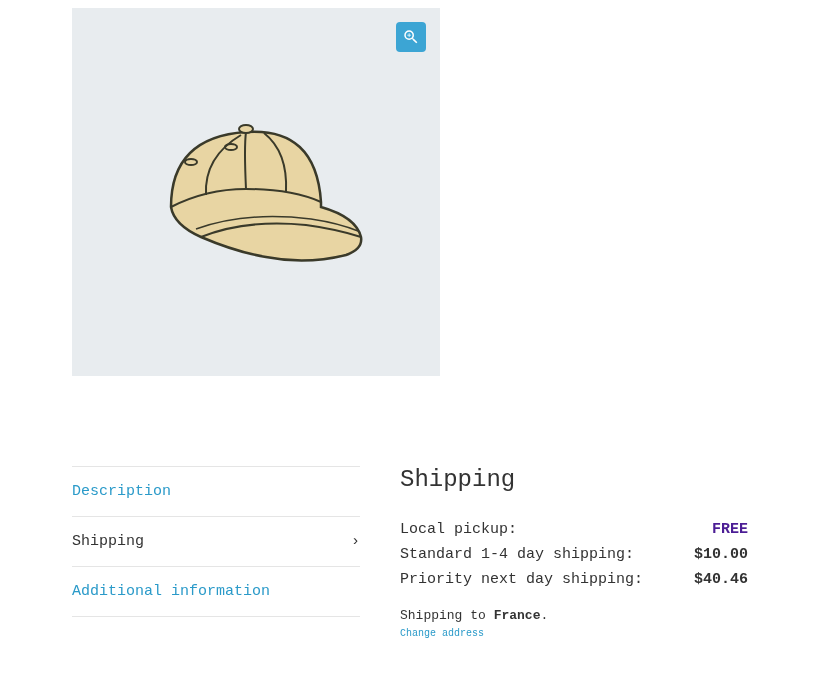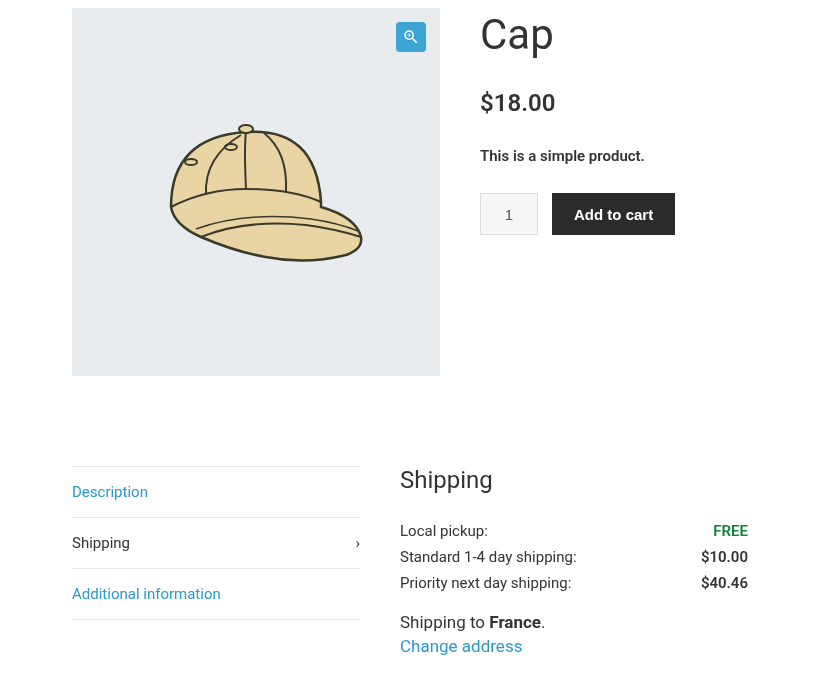--- a/index.html
+++ b/index.html
@@ -74,21 +74,21 @@
     background: #2b2b2b;
     color: #fff;
     border: none;
     height: 42px;
     padding: 0 22px;
     font-size: 15px;
     font-weight: 600;
     cursor: pointer;
   }
 
-  .product-bottom { display: flex; gap: 40px; }
+  .product-bottom { display: flex; gap: 40px; font-family: Liberation Mono, monospace; }
   .tabs {
     width: 288px;
     flex-shrink: 0;
   }
   .tab {
     padding: 16px 0;
     border-bottom: 1px solid #e5e5e5;
     font-size: 15px;
     color: #2a9ac9;
     cursor: pointer;
@@ -108,30 +108,30 @@
     margin-bottom: 28px;
   }
   .shipping-row {
     display: flex;
     justify-content: space-between;
     font-size: 15px;
     color: #333;
     margin-bottom: 8px;
   }
   .shipping-row .price { font-weight: 600; }
-  .free { color: #15803d; font-weight: 700; }
+  .free { color: #4c1d95; font-weight: 700; }
   .shipping-to {
     margin-top: 20px;
-    font-size: 17px;
+    font-size: 13px;
     color: #333;
   }
   .shipping-to .country { font-weight: 700; }
   .change-address {
     color: #2a9ac9;
-    font-size: 17px;
+    font-size: 10px;
     cursor: pointer;
     margin-top: 4px;
     display: inline-block;
   }
 </style>
 </head>
 <body>
 
 <div class="product-top">
   <div class="product-image">
@@ -148,29 +148,20 @@
       <path d="M 50 122 Q 100 104 165 112 Q 192 116 212 124" fill="none" stroke="#3a3a2a" stroke-width="1.5"></path>
       <path d="M 60 88 Q 58 50 95 28" fill="none" stroke="#3a3a2a" stroke-width="2"></path>
       <path d="M 100 82 Q 98 40 100 25" fill="none" stroke="#3a3a2a" stroke-width="2"></path>
       <path d="M 140 85 Q 142 45 118 26" fill="none" stroke="#3a3a2a" stroke-width="2"></path>
       <ellipse cx="45" cy="55" rx="6" ry="3" fill="none" stroke="#3a3a2a" stroke-width="2"></ellipse>
       <ellipse cx="85" cy="40" rx="6" ry="3" fill="none" stroke="#3a3a2a" stroke-width="2"></ellipse>
       <ellipse cx="100" cy="22" rx="7" ry="4" fill="#e8d5a3" stroke="#3a3a2a" stroke-width="2"></ellipse>
     </svg>
   </div>
 
-  <div class="product-info">
-    <h1 class="product-title">Cap</h1>
-    <div class="product-price">$18.00</div>
-    <p class="product-desc">This is a simple product.</p>
-    <div class="cart-row">
-      <input type="text" class="qty-input" value="1" style="">
-      <button class="add-to-cart">Add to cart</button>
-    </div>
-  </div>
 </div>
 
 <div class="product-bottom">
   <div class="tabs">
     <div class="tab">
       <span>Description</span>
     </div>
     <div class="tab active">
       <span>Shipping</span>
       <span class="chev">›</span>

